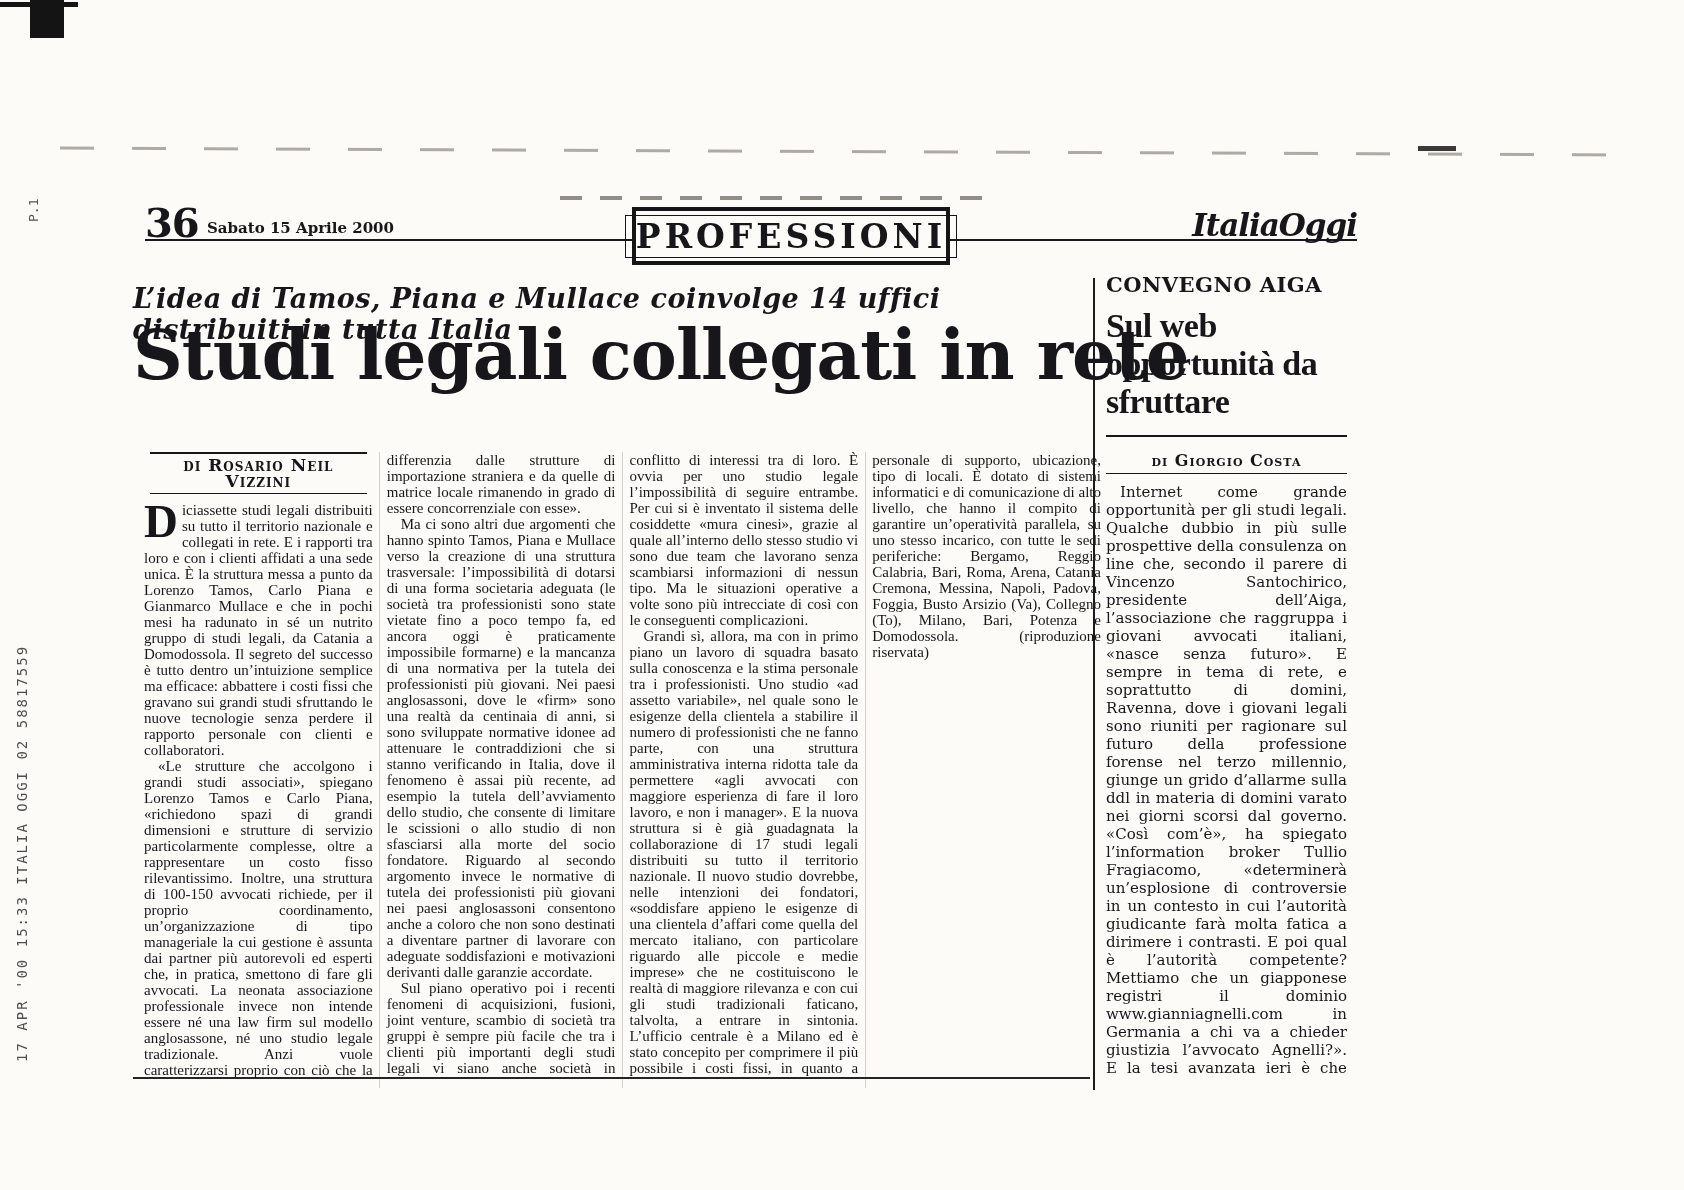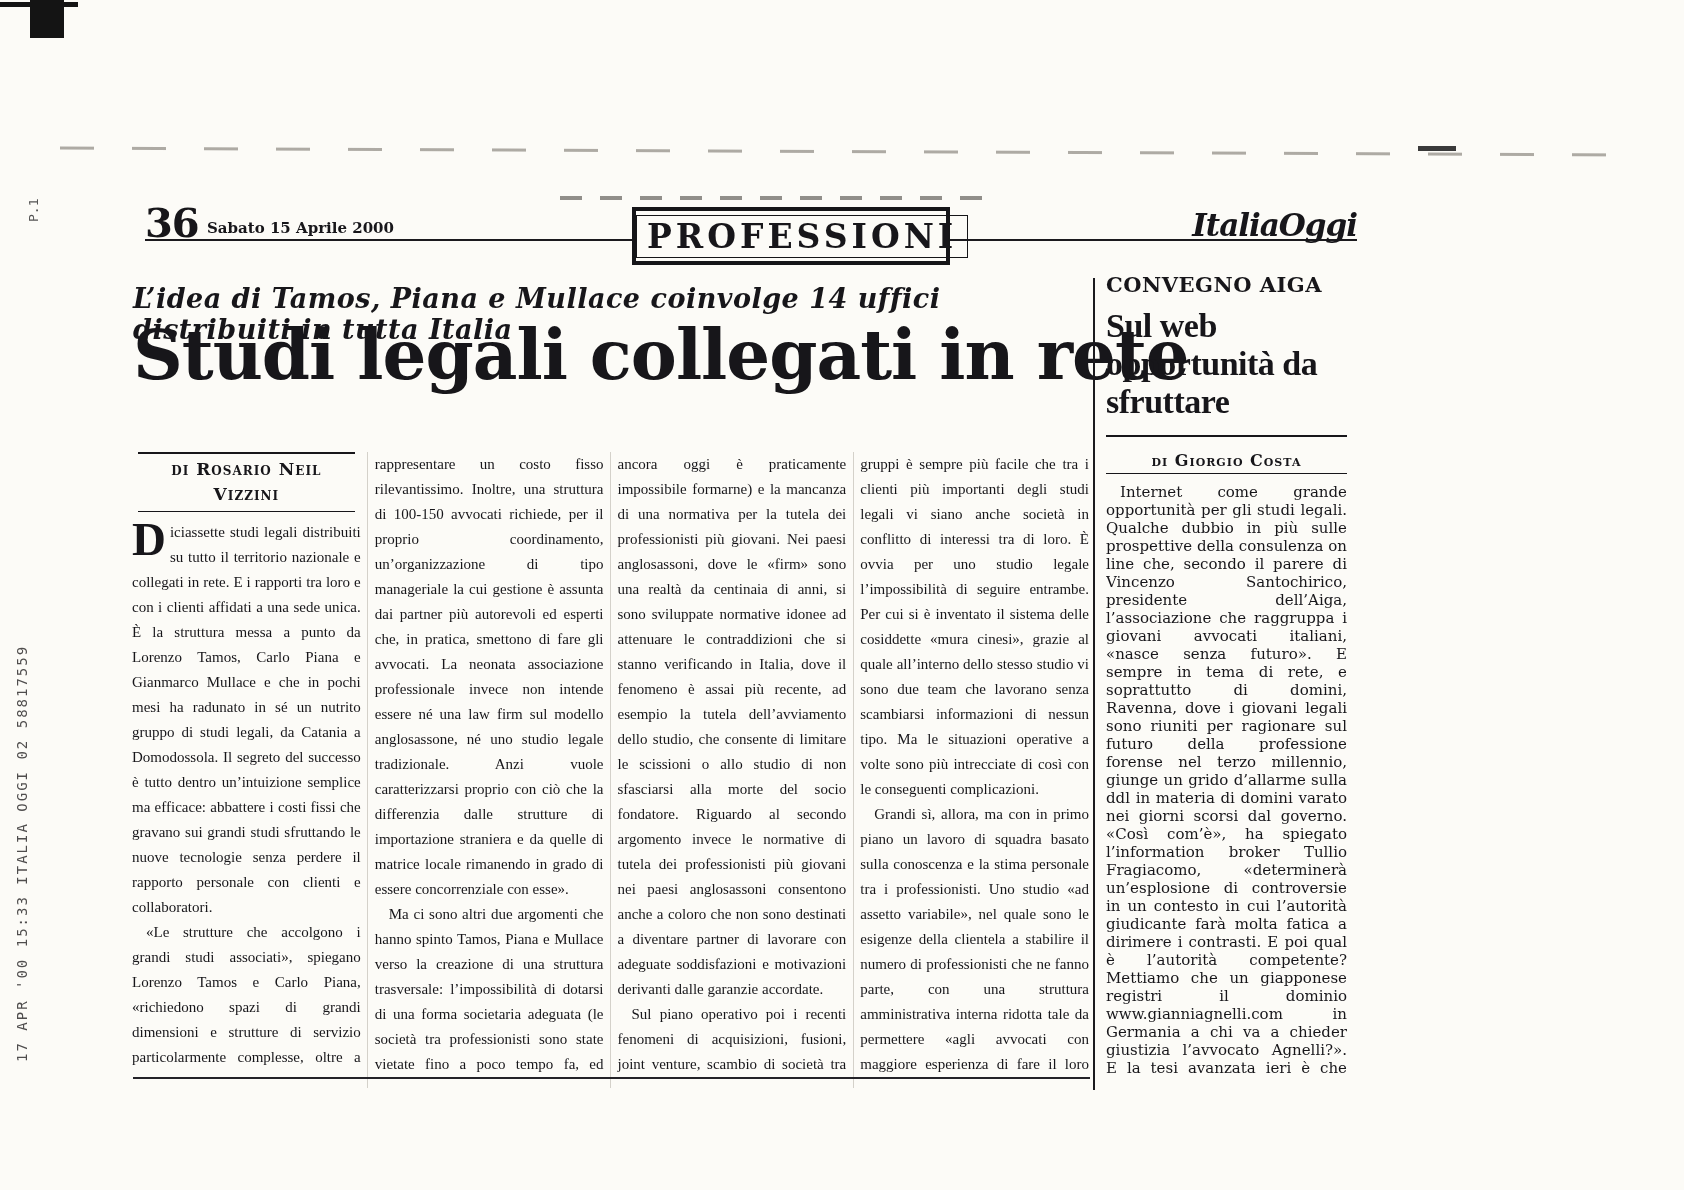--- a/index.html
+++ b/index.html
@@ -36,21 +36,21 @@
     background:repeating-linear-gradient(90deg,#6d6a65 0 22px, transparent 22px 40px); opacity:.75;
   }
   
   .header { position:absolute; left:133px; top:205px; width:1212px; height:72px;margin-left:12px; }
   .header .rule { position:absolute; left:0; top:34px; width:100%; height:2px; background:#1b1a1e; }
   .page-number { position:absolute; left:0; top:-6px; font-size:40px; font-weight:bold; letter-spacing:-1px; }
   .issue-date  { position:absolute; left:62px; top:14px; font-size:15px; font-weight:bold; }
   .section-box {
     position:absolute; left:487px; top:2px; width:318px; height:58px;
     border:4px solid #151518; background:#fcfbf7;
-    display:flex; align-items:center; 
+    display:flex; align-items:center; justify-content:center;
   }
   .section-box .inner {
     border:1px solid #151518; padding:1px 10px;
     font-size:33px; font-weight:bold; letter-spacing:4px;
   }
   .masthead {
     position:absolute; right:0; top:2px; font-size:31px; font-weight:bold;
     font-style:italic; letter-spacing:-1px;
   }
   
@@ -61,24 +61,24 @@
   .headline {
     position:absolute; left:133px; top:314px; width:958px;
     font-size:69px; font-weight:bold; letter-spacing:-1px; white-space:nowrap;
   }
   .subhead {
     position:absolute; left:133px; top:410px; width:958px;
     font-size:33px; font-weight:bold; font-style:italic;
   }
   
   .main-body {
-    position:absolute; left:132px; top:452px; width:957px; height:636px;
+    position:absolute; left:144px; top:452px; width:957px; height:636px;
     column-count:4; column-gap:14px; column-fill:auto;
     column-rule:1px solid #d4d1ca;
-    font-size:15px; line-height:25px; text-align:justify; overflow:hidden;
+    font-size:15px; line-height:16px; text-align:justify; overflow:hidden;
     -webkit-hyphens:auto; hyphens:auto;
   }
   .byline-block {
     break-inside:avoid; margin:0 6px 8px 6px; padding:3px 0 4px 0;
     border-top:2px solid #17161a; border-bottom:1px solid #17161a;
     text-align:center; font-weight:bold; font-variant:small-caps;
     font-size:17px; letter-spacing:1px;
   }
   .main-body p { text-indent:14px; margin:0;font-family:Liberation Serif, serif; }
   .main-body p.lead { text-indent:0; }

